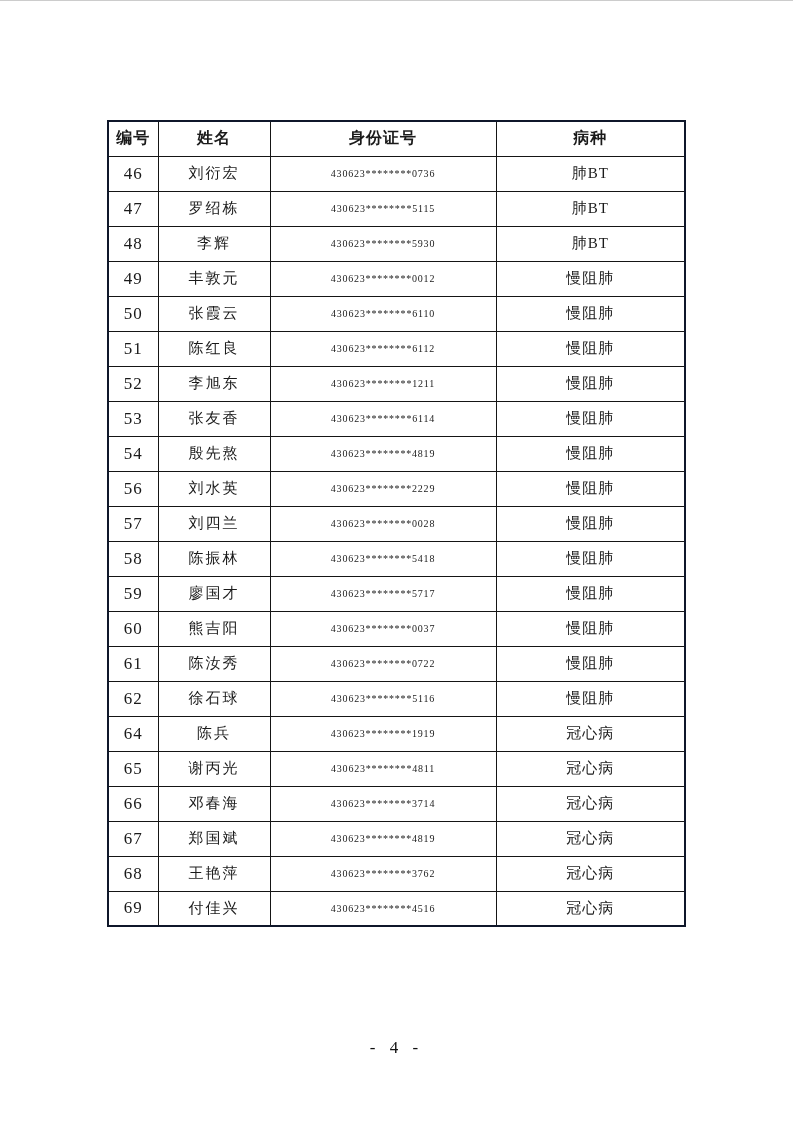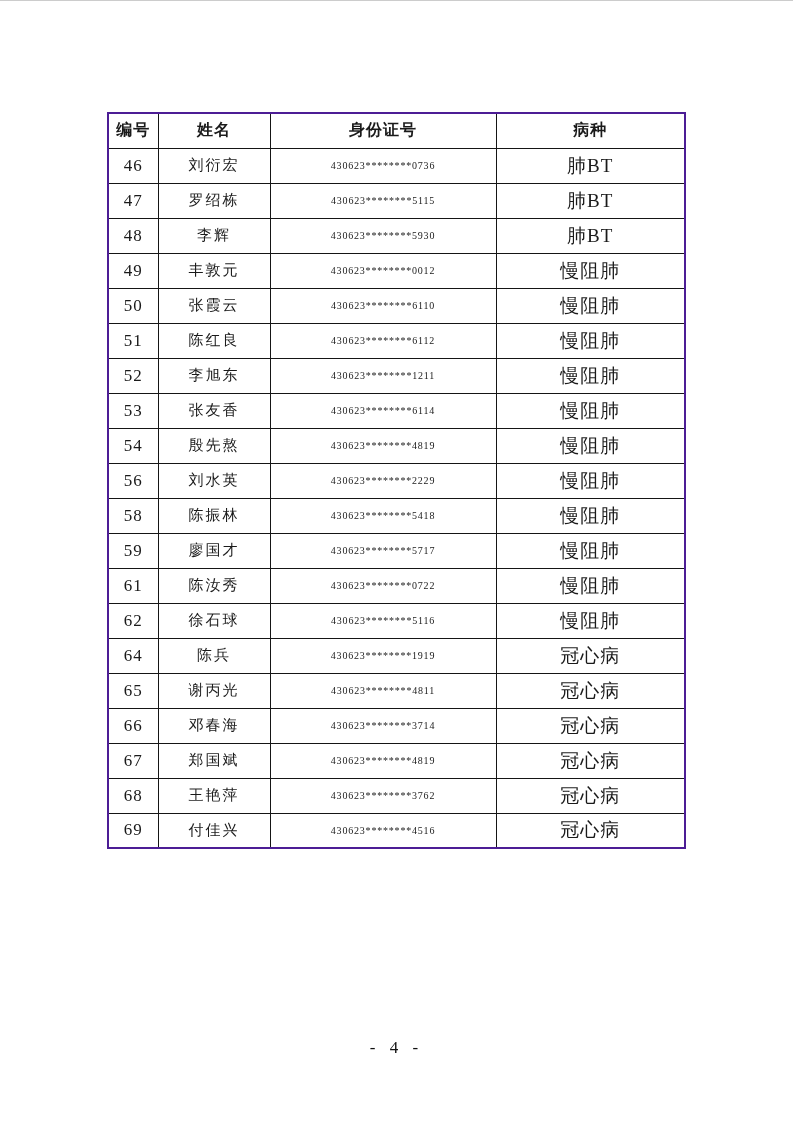--- a/index.html
+++ b/index.html
@@ -21,25 +21,25 @@
     position: absolute;
     top: 0;
     left: 0;
     width: 100%;
     height: 1px;
     background: #cccccc;
   }
   table.roster {
     position: absolute;
     left: 107px;
-    top: 112px;
+    top: 120px;
     width: 577px;
     border-collapse: collapse;
     table-layout: fixed;
-    border: 2px solid #4c1d95;
+    border: 2px solid #0f172a;
   }
   table.roster col.col-no      { width: 50px; }
   table.roster col.col-name    { width: 112px; }
   table.roster col.col-id      { width: 226px; }
   table.roster col.col-disease { width: 189px; }
   table.roster th,
   table.roster td {
     border: 1.5px solid #151515;
     text-align: center;
     vertical-align: middle;
@@ -61,21 +61,21 @@
   }
   td.cell-name {
     font-size: 15px;
     letter-spacing: 2px;
   }
   td.cell-id {
     font-size: 10px;
     letter-spacing: 0.8px;
   }
   td.cell-disease {
-    font-size: 19px;
+    font-size: 15px;
     letter-spacing: 1px;
     margin-top: 8px;
   }
   .footer {
     position: absolute;
     left: 0;
     top: 1038px;
     width: 100%;
     text-align: center;
     font-size: 17px;
@@ -159,32 +159,44 @@
           <td class="cell-id">430623********4819</td>
           <td class="cell-disease">慢阻肺</td>
         </tr>
         <tr>
           <td class="cell-no">56</td>
           <td class="cell-name">刘水英</td>
           <td class="cell-id">430623********2229</td>
           <td class="cell-disease">慢阻肺</td>
         </tr>
         <tr>
+          <td class="cell-no">57</td>
+          <td class="cell-name">刘四兰</td>
+          <td class="cell-id">430623********0028</td>
+          <td class="cell-disease">慢阻肺</td>
+        </tr>
+        <tr>
           <td class="cell-no">58</td>
           <td class="cell-name">陈振林</td>
           <td class="cell-id">430623********5418</td>
           <td class="cell-disease">慢阻肺</td>
         </tr>
         <tr>
           <td class="cell-no">59</td>
           <td class="cell-name">廖国才</td>
           <td class="cell-id">430623********5717</td>
           <td class="cell-disease">慢阻肺</td>
         </tr>
         <tr>
+          <td class="cell-no">60</td>
+          <td class="cell-name">熊吉阳</td>
+          <td class="cell-id">430623********0037</td>
+          <td class="cell-disease">慢阻肺</td>
+        </tr>
+        <tr>
           <td class="cell-no">61</td>
           <td class="cell-name">陈汝秀</td>
           <td class="cell-id">430623********0722</td>
           <td class="cell-disease">慢阻肺</td>
         </tr>
         <tr>
           <td class="cell-no">62</td>
           <td class="cell-name">徐石球</td>
           <td class="cell-id">430623********5116</td>
           <td class="cell-disease">慢阻肺</td>

